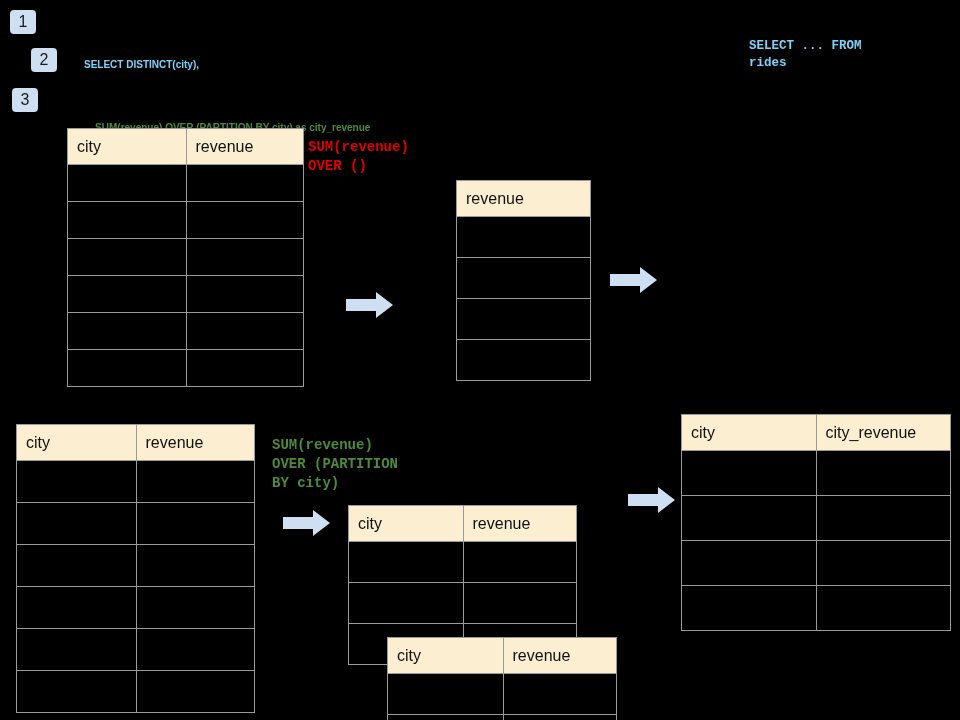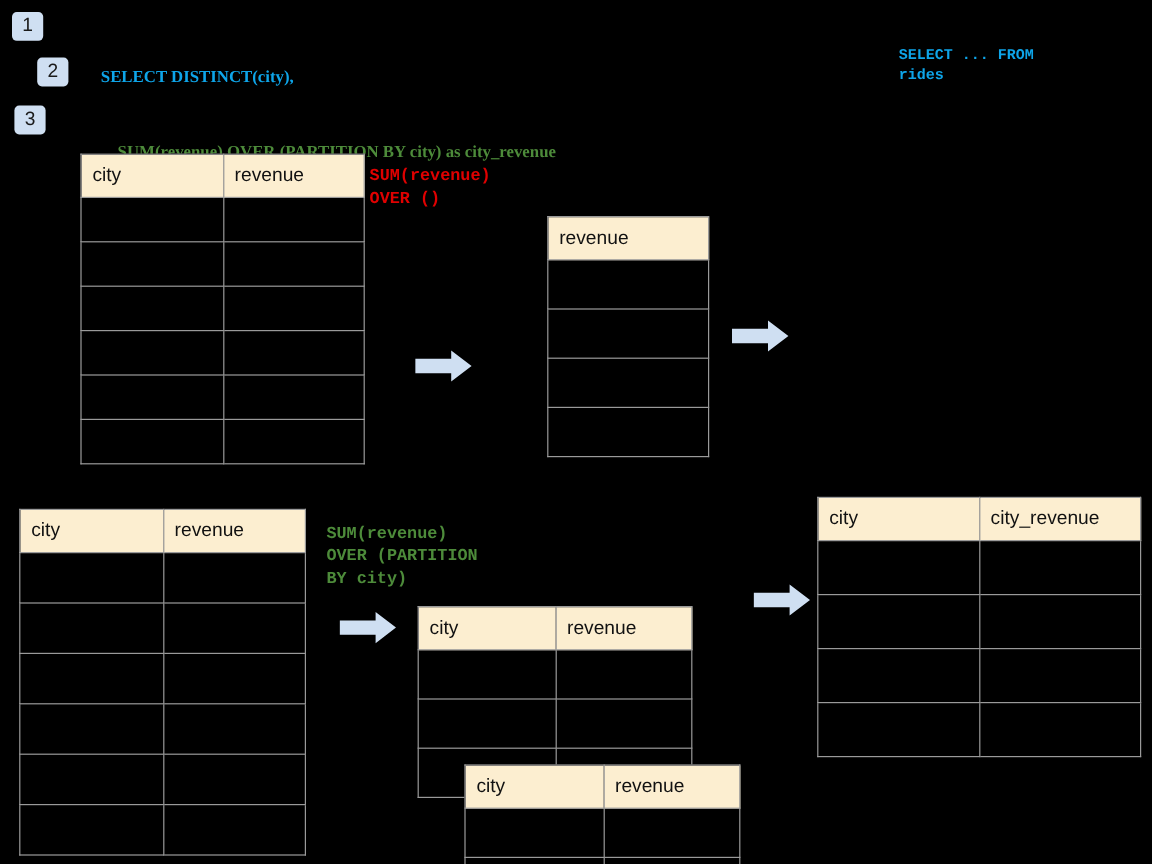--- a/index.html
+++ b/index.html
@@ -28,29 +28,29 @@
     display: flex;
     align-items: center;
     justify-content: center;
     width: 26px;
     height: 24px;
   }
 
   
   .sql {
     position: absolute;
-    font-family: Liberation Serif, serif;
-    font-size: 14px;
+    font-family: Liberation Sans, sans-serif;
+    font-size: 10px;
     line-height: 21px;
     white-space: pre;
     letter-spacing: 0px;
     font-weight: bold;
   }
   .sql-line { white-space: pre; }
-  .c-purple { color: #0ea5e9; }
+  .c-purple { color: #7dd3fc; }
   .c-red    { color: #e00000; }
   .c-green  { color: #4d8b3a; }
 
   .note {
     position: absolute;
     font-family: "Liberation Mono", monospace;
     font-size: 14px;
     line-height: 19px;
     white-space: pre;
     font-weight: bold;

